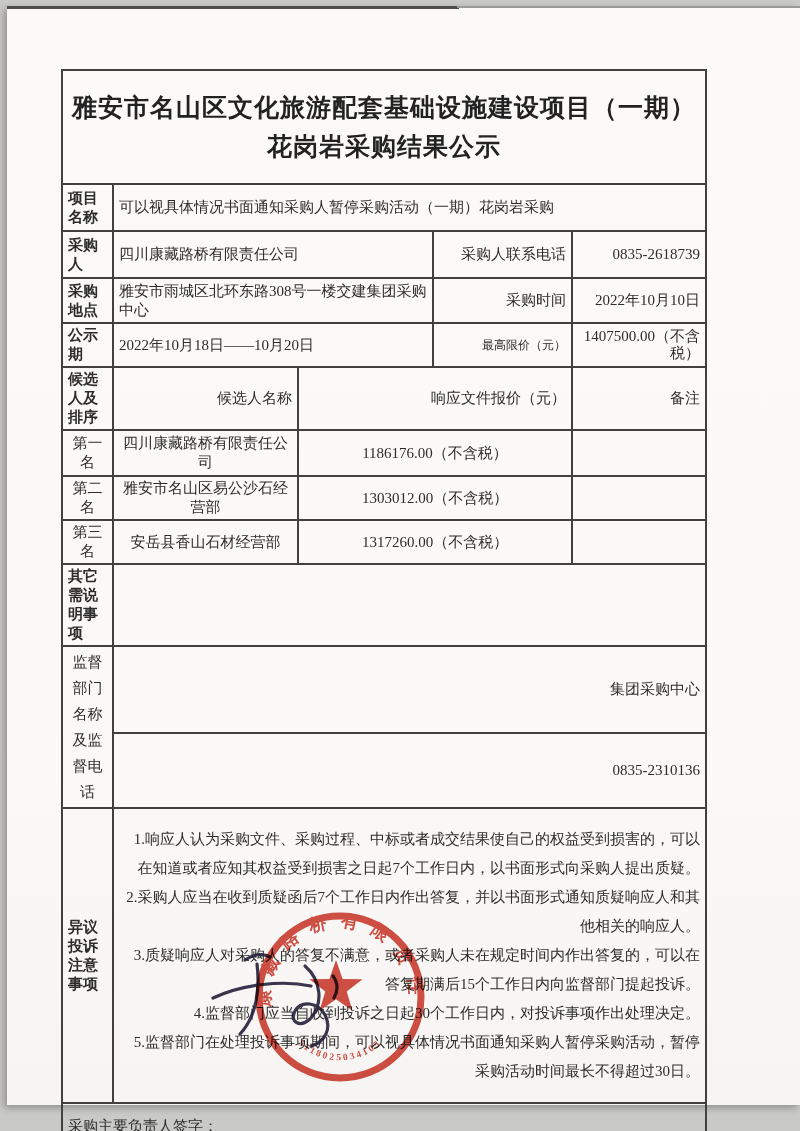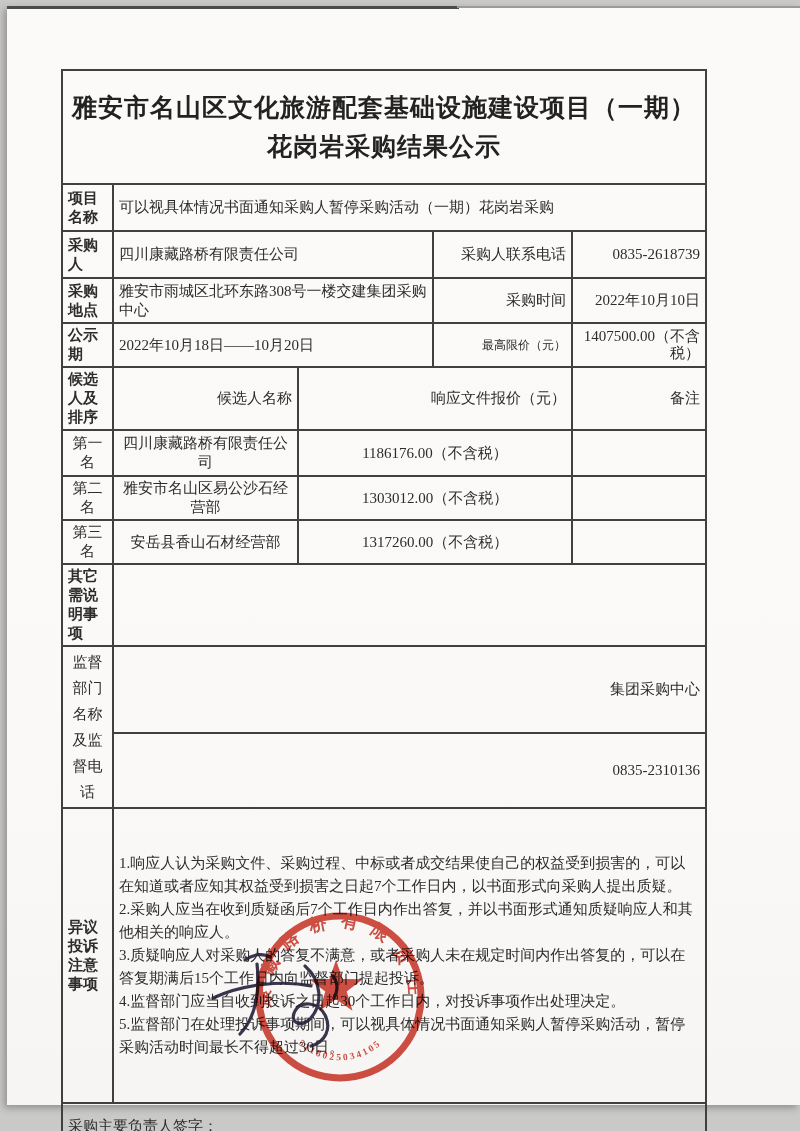--- a/index.html
+++ b/index.html
@@ -35,22 +35,22 @@
     font-weight:bold;font-size:25px;line-height:39px;
     letter-spacing:1px;color:#222;
   }
   td.lbl{padding:2px 2px;font-size:14px;line-height:19px;text-align:left;font-weight:bold;}
   td.lbl-c{padding:2px 2px;font-size:14px;line-height:26px;text-align:center;}
   td.v-left{text-align:left;padding-left:8px;}
   td.v-center{text-align:right;}
   td.small{font-size:14px;line-height:17px;padding:2px 9px;margin-top:40px;}
   td.cand{font-size:14px;text-align:center;}
   td.obj-cell{
-    vertical-align:middle;text-align:left;
-    padding:50px 8px 10px 9px;line-height:23px;font-size:15px;
+    vertical-align:middle;text-align:right;
+    padding:50px 8px 10px 9px;line-height:29px;font-size:15px;
   }
   td.sign-cell{text-align:left;padding-left:6px;font-size:15px;}
 
   .seal{
     position:absolute;left:223px;top:881px;
     mix-blend-mode:multiply;opacity:0.88;
     pointer-events:none;
   }
   .seal-company{font-size:17.5px;font-weight:bold;fill:#cd372a;letter-spacing:12.5px;}
   .seal-number{font-size:9.5px;font-weight:bold;fill:#cd372a;letter-spacing:2.4px;}

